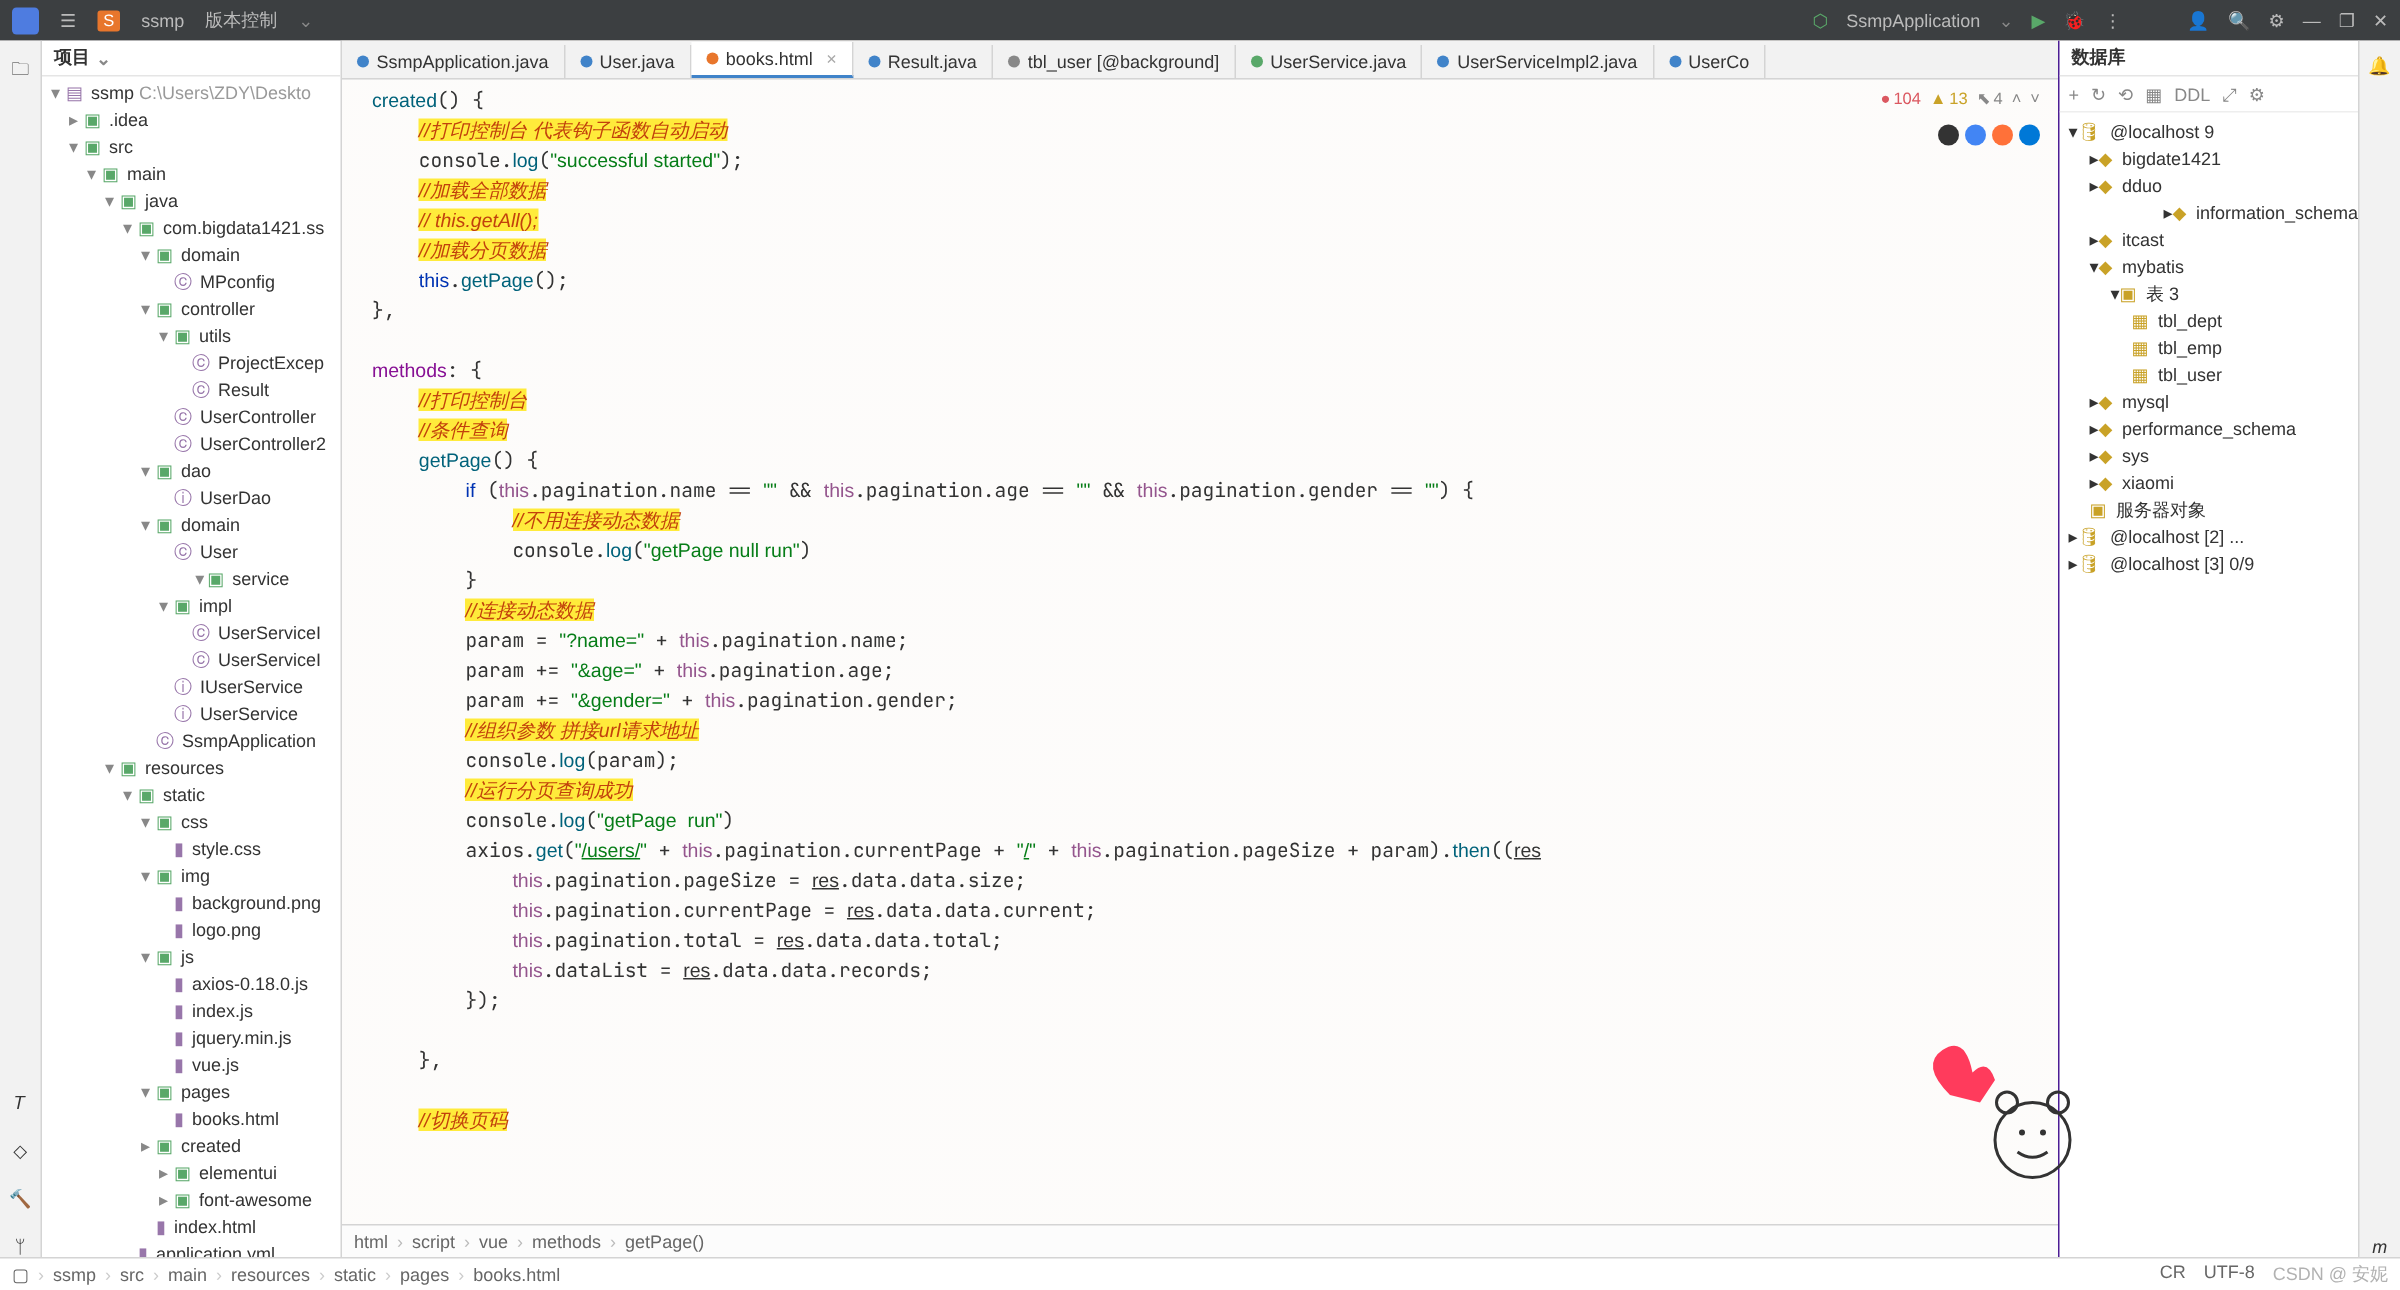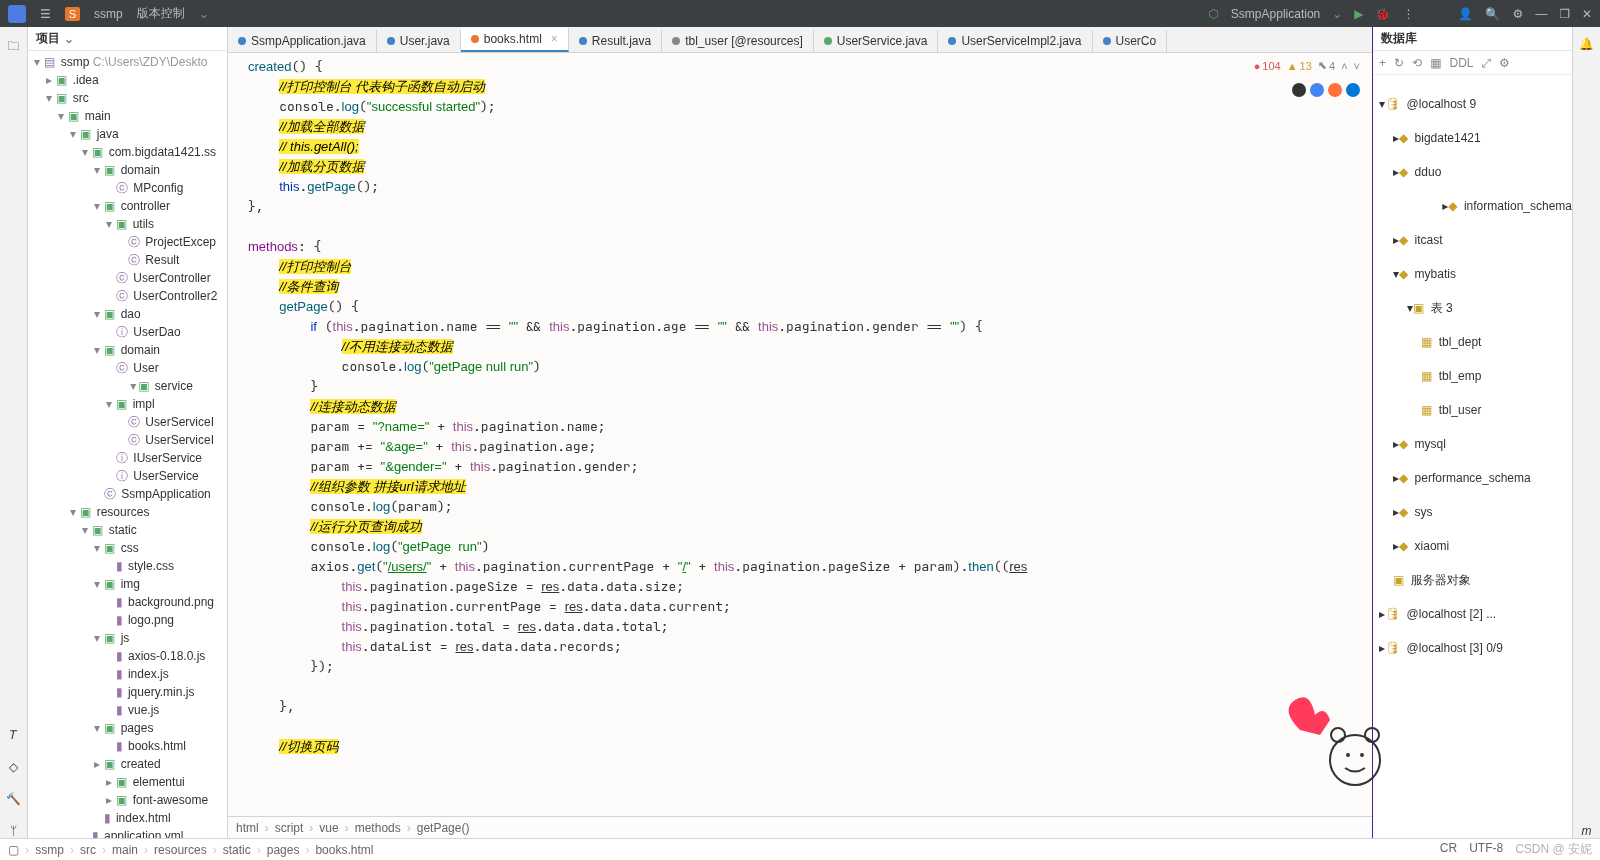--- a/index.html
+++ b/index.html
@@ -22,37 +22,37 @@
 .tabs{height:26px;display:flex;align-items:flex-end;border-bottom:1px solid #d4d4d4;overflow:hidden;background:#f2f2f2;}
 .tab{padding:4px 10px;border-right:1px solid #d4d4d4;display:flex;align-items:center;gap:5px;cursor:pointer;white-space:nowrap;}
 .tab.active{background:#fff;border-bottom:2px solid #4083c9;}
 .tab .dot{width:8px;height:8px;border-radius:50%;}
 .tab .close{color:#aaa;margin-left:4px;}
 .code-wrap{flex:1;display:flex;overflow:hidden;position:relative;}
 .gutter{width:50px;text-align:right;color:#aaa;padding:4px 8px 4px 0;line-height:20px;font-family:"JetBrains Mono",Consolas,monospace;font-size:13px;user-select:none;}
 .code{flex:1;padding:4px 0 4px 20px;line-height:20px;font-family:"JetBrains Mono",Consolas,monospace;font-size:13px;white-space:pre;position:relative;}
 .kw{color:#0033b3;}
 .str{color:#067d17;}
-.hl{background:#ffeb3b;color:#000000;font-style:italic;}
+.hl{background:#ffeb3b;color:#c2410c;font-style:italic;}
 .prop{color:#871094;}
 .fn{color:#00627a;}
 .this{color:#94558d;}
 .underline{text-decoration:underline;}
 .code-badges{position:absolute;top:6px;right:12px;display:flex;gap:6px;align-items:center;font-size:11px;}
 .badge{display:flex;align-items:center;gap:2px;}
 .badge.red{color:#db5860;}
 .badge.yellow{color:#c9a227;}
 .browser-icons{position:absolute;top:30px;right:12px;display:flex;gap:4px;}
 .browser-icons span{width:14px;height:14px;border-radius:50%;display:inline-block;}
 .breadcrumb{height:22px;border-top:1px solid #d4d4d4;display:flex;align-items:center;padding:0 8px;gap:6px;color:#666;background:#fcfcfc;}
 .breadcrumb span.sep{color:#bbb;}
 .db-panel{width:200px;background:#fff;border-left:1px solid #4c1d95;display:flex;flex-direction:column;overflow:hidden;}
 .db-toolbar{height:24px;display:flex;align-items:center;padding:0 6px;gap:8px;border-bottom:1px solid #eee;color:#888;}
 .db-tree{flex:1;padding:4px 0;overflow:hidden;}
-.db-tree div{white-space:nowrap;padding:1px 0 1px 6px;line-height:16px;margin-top:16px;}
+.db-tree div{white-space:nowrap;padding:1px 0 1px 6px;line-height:16px;}
 .schema-icon{color:#c9a227;margin-right:3px;}
 .right-gutter{width:28px;background:#f2f2f2;border-left:1px solid #d4d4d4;display:flex;flex-direction:column;align-items:center;padding-top:10px;gap:18px;}
 .statusbar{height:22px;background:#fff;border-top:1px solid #d4d4d4;display:flex;align-items:center;padding:0 8px;gap:6px;color:#666;}
 .statusbar .sep{color:#ccc;}
 .statusbar .right{margin-left:auto;display:flex;gap:12px;}
 .mascot{position:absolute;bottom:60px;right:210px;width:120px;height:120px;pointer-events:none;}
 </style>
 </head>
 <body>
 
@@ -158,21 +158,21 @@
           <span class="dot" style="background:#e8762c"></span>
           <span>books.html</span>
           <span class="close">×</span>
         </div>
         <div class="tab">
           <span class="dot" style="background:#4083c9"></span>
           <span>Result.java</span>
         </div>
         <div class="tab">
           <span class="dot" style="background:#888"></span>
-          <span>tbl_user [@resources]</span>
+          <span>tbl_user [@background]</span>
         </div>
         <div class="tab">
           <span class="dot" style="background:#59a869"></span>
           <span>UserService.java</span>
         </div>
         <div class="tab">
           <span class="dot" style="background:#4083c9"></span>
           <span>UserServiceImpl2.java</span>
         </div>
         <div class="tab">

